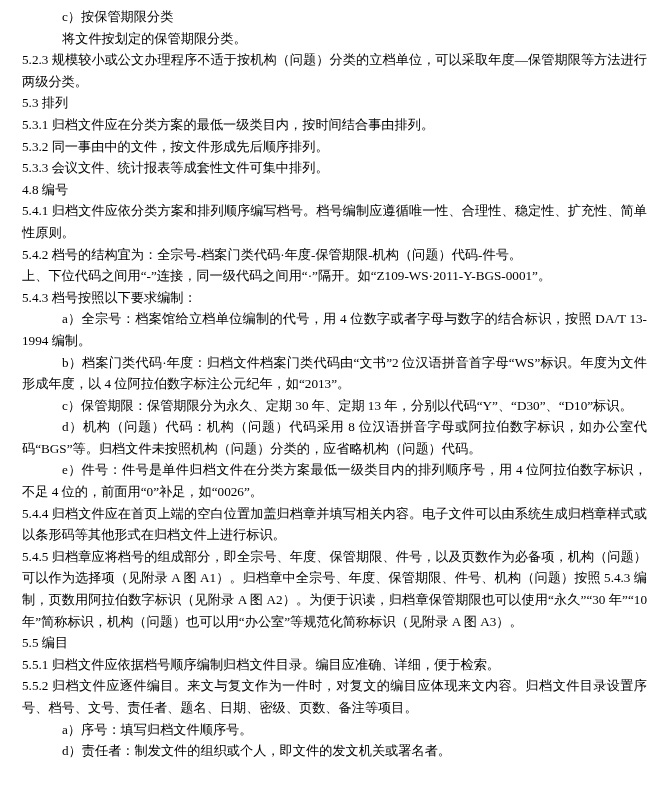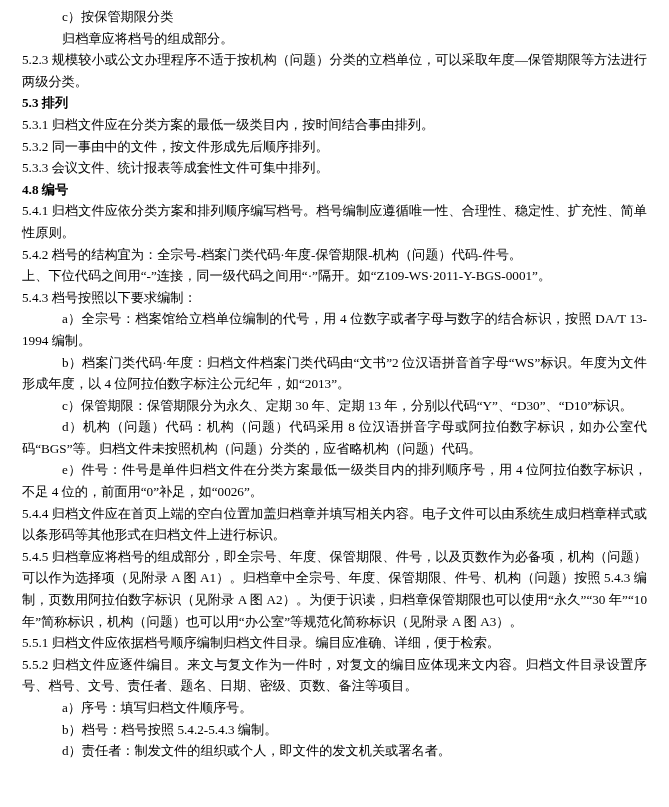--- a/index.html
+++ b/index.html
@@ -26,47 +26,47 @@
     line-height: 21.6px;
     text-align: justify;
     text-justify: inter-ideograph;
     margin: 0;
   }
   .p-indent-2 { text-indent: 40px; }
   .p-noindent { text-indent: 0; }
   .head {
     font-size: 13.2px;
     line-height: 21.6px;
-    font-weight: bold;
+    font-weight: normal;
     margin: 0;
   }
 </style>
 </head>
 <body>
 
 <div id="page">
   <div>
     <p class="para p-indent-2">c）按保管期限分类</p>
-    <p class="para p-indent-2">归档章应将档号的组成部分。</p>
+    <p class="para p-indent-2">将文件按划定的保管期限分类。</p>
     <p class="para p-noindent">5.2.3  规模较小或公文办理程序不适于按机构（问题）分类的立档单位，可以采取年度—保管期限等方法进行两级分类。</p>
     <p class="head">5.3  排列</p>
     <p class="para p-noindent">5.3.1  归档文件应在分类方案的最低一级类目内，按时间结合事由排列。</p>
     <p class="para p-noindent">5.3.2  同一事由中的文件，按文件形成先后顺序排列。</p>
     <p class="para p-noindent">5.3.3  会议文件、统计报表等成套性文件可集中排列。</p>
     <p class="head">4.8  编号</p>
     <p class="para p-noindent">5.4.1  归档文件应依分类方案和排列顺序编写档号。档号编制应遵循唯一性、合理性、稳定性、扩充性、简单性原则。</p>
     <p class="para p-noindent">5.4.2  档号的结构宜为：全宗号-档案门类代码·年度-保管期限-机构（问题）代码-件号。</p>
     <p class="para p-noindent">上、下位代码之间用“-”连接，同一级代码之间用“·”隔开。如“Z109-WS·2011-Y-BGS-0001”。</p>
     <p class="para p-noindent">5.4.3  档号按照以下要求编制：</p>
     <p class="para p-indent-2">a）全宗号：档案馆给立档单位编制的代号，用 4 位数字或者字母与数字的结合标识，按照 DA/T 13-1994 编制。</p>
     <p class="para p-indent-2">b）档案门类代码·年度：归档文件档案门类代码由“文书”2 位汉语拼音首字母“WS”标识。年度为文件形成年度，以 4 位阿拉伯数字标注公元纪年，如“2013”。</p>
     <p class="para p-indent-2">c）保管期限：保管期限分为永久、定期 30 年、定期 13 年，分别以代码“Y”、“D30”、“D10”标识。</p>
     <p class="para p-indent-2">d）机构（问题）代码：机构（问题）代码采用 8 位汉语拼音字母或阿拉伯数字标识，如办公室代码“BGS”等。归档文件未按照机构（问题）分类的，应省略机构（问题）代码。</p>
     <p class="para p-indent-2">e）件号：件号是单件归档文件在分类方案最低一级类目内的排列顺序号，用 4 位阿拉伯数字标识，不足 4 位的，前面用“0”补足，如“0026”。</p>
     <p class="para p-noindent">5.4.4  归档文件应在首页上端的空白位置加盖归档章并填写相关内容。电子文件可以由系统生成归档章样式或以条形码等其他形式在归档文件上进行标识。</p>
     <p class="para p-noindent">5.4.5  归档章应将档号的组成部分，即全宗号、年度、保管期限、件号，以及页数作为必备项，机构（问题）可以作为选择项（见附录 A 图 A1）。归档章中全宗号、年度、保管期限、件号、机构（问题）按照 5.4.3 编制，页数用阿拉伯数字标识（见附录 A 图 A2）。为便于识读，归档章保管期限也可以使用“永久”“30 年”“10 年”简称标识，机构（问题）也可以用“办公室”等规范化简称标识（见附录 A 图 A3）。</p>
+    <p class="head">5.5  编目</p>
     <p class="para p-noindent">5.5.1  归档文件应依据档号顺序编制归档文件目录。编目应准确、详细，便于检索。</p>
     <p class="para p-noindent">5.5.2  归档文件应逐件编目。来文与复文作为一件时，对复文的编目应体现来文内容。归档文件目录设置序号、档号、文号、责任者、题名、日期、密级、页数、备注等项目。</p>
     <p class="para p-indent-2">a）序号：填写归档文件顺序号。</p>
-    <p class="para p-indent-2">b）档号：档号按照 5.4.2-5.4.3 编制。</p>
     <p class="para p-indent-2">d）责任者：制发文件的组织或个人，即文件的发文机关或署名者。</p>
   </div>
 </div>
 
 </body></html>

